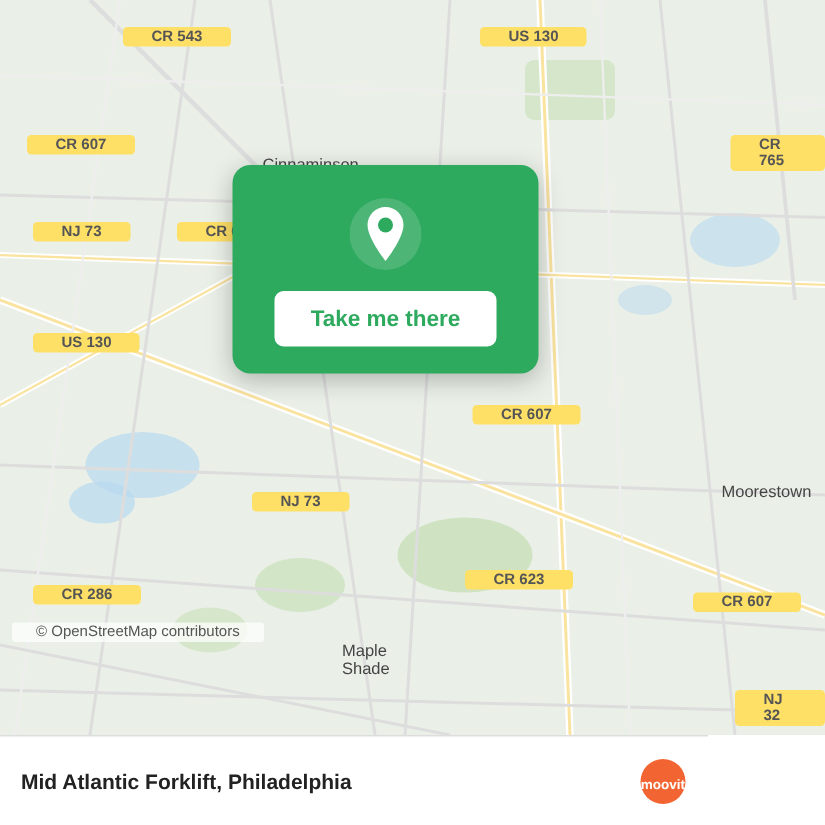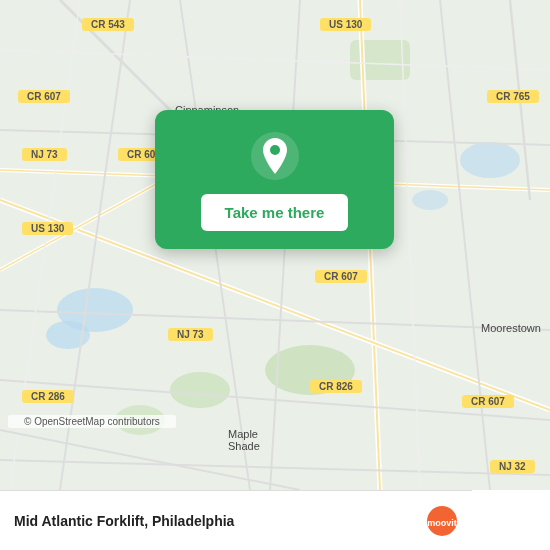--- a/index.html
+++ b/index.html
@@ -26,21 +26,21 @@
       height: 100%;
       position: absolute;
       top: 0; left: 0;
     }
 
     
     #popup-card {
       position: absolute;
       top: 110px;
       left: 155px;
-      width: 239px;
+      width: 204px;
       background-color: #2eaa5f;
       border-radius: 12px;
       display: flex;
       flex-direction: column;
       align-items: center;
       padding: 22px 20px 18px 20px;
       box-shadow: 0 4px 16px rgba(0,0,0,0.25);
       z-index: 10;
     }
 
@@ -63,21 +63,21 @@
     }
 
     
     .road-label {
       position: absolute;
       font-size: 10px;
       font-weight: bold;
       color: #555;
       background: #ffe066;
       border-radius: 3px;
-      padding: 1px 9px;
+      padding: 1px 19px;
     }
 
     
     #bottom-bar {
       width: 472px;
       height: 60px;
       background: white;
       border-top: 1px solid #ddd;
       display: flex;
       align-items: center;
@@ -168,21 +168,21 @@
       <div class="road-label" style="top: 18px; left: 82px;">CR 543</div>
       <div class="road-label" style="top: 18px; left: 320px;">US 130</div>
       <div class="road-label" style="top: 90px; left: 18px;">CR 607</div>
       <div class="road-label" style="top: 148px; left: 22px;">NJ 73</div>
       <div class="road-label" style="top: 148px; left: 118px;">CR 607</div>
       <div class="road-label" style="top: 90px; left: 487px;">CR 765</div>
       <div class="road-label" style="top: 222px; left: 22px;">US 130</div>
       <div class="road-label" style="top: 270px; left: 315px;">CR 607</div>
       <div class="road-label" style="top: 328px; left: 168px;">NJ 73</div>
       <div class="road-label" style="top: 390px; left: 22px;">CR 286</div>
-      <div class="road-label" style="top: 380px; left: 310px;">CR 826</div>
+      <div class="road-label" style="top: 380px; left: 310px;">CR 623</div>
       <div class="road-label" style="top: 395px; left: 462px;">CR 607</div>
       <div class="road-label" style="top: 460px; left: 490px;">NJ 32</div>
     </div>
 
   <div id="place-labels">
       <div style="position: absolute; top: 104px; left: 175px; font-size: 11px; color: rgb(68, 68, 68); font-weight: 500; white-space: pre;">Cinnaminson</div>
       <div style="position: absolute; top: 322px; left: 450px; font-size: 11px; color: rgb(68, 68, 68); font-weight: 500; white-space: pre; padding-left: 31px;">Moorestown</div>
       <div style="position: absolute; top: 428px; left: 228px; font-size: 11px; color: rgb(68, 68, 68); font-weight: 500; white-space: pre;">Maple
 Shade</div>
     </div>

